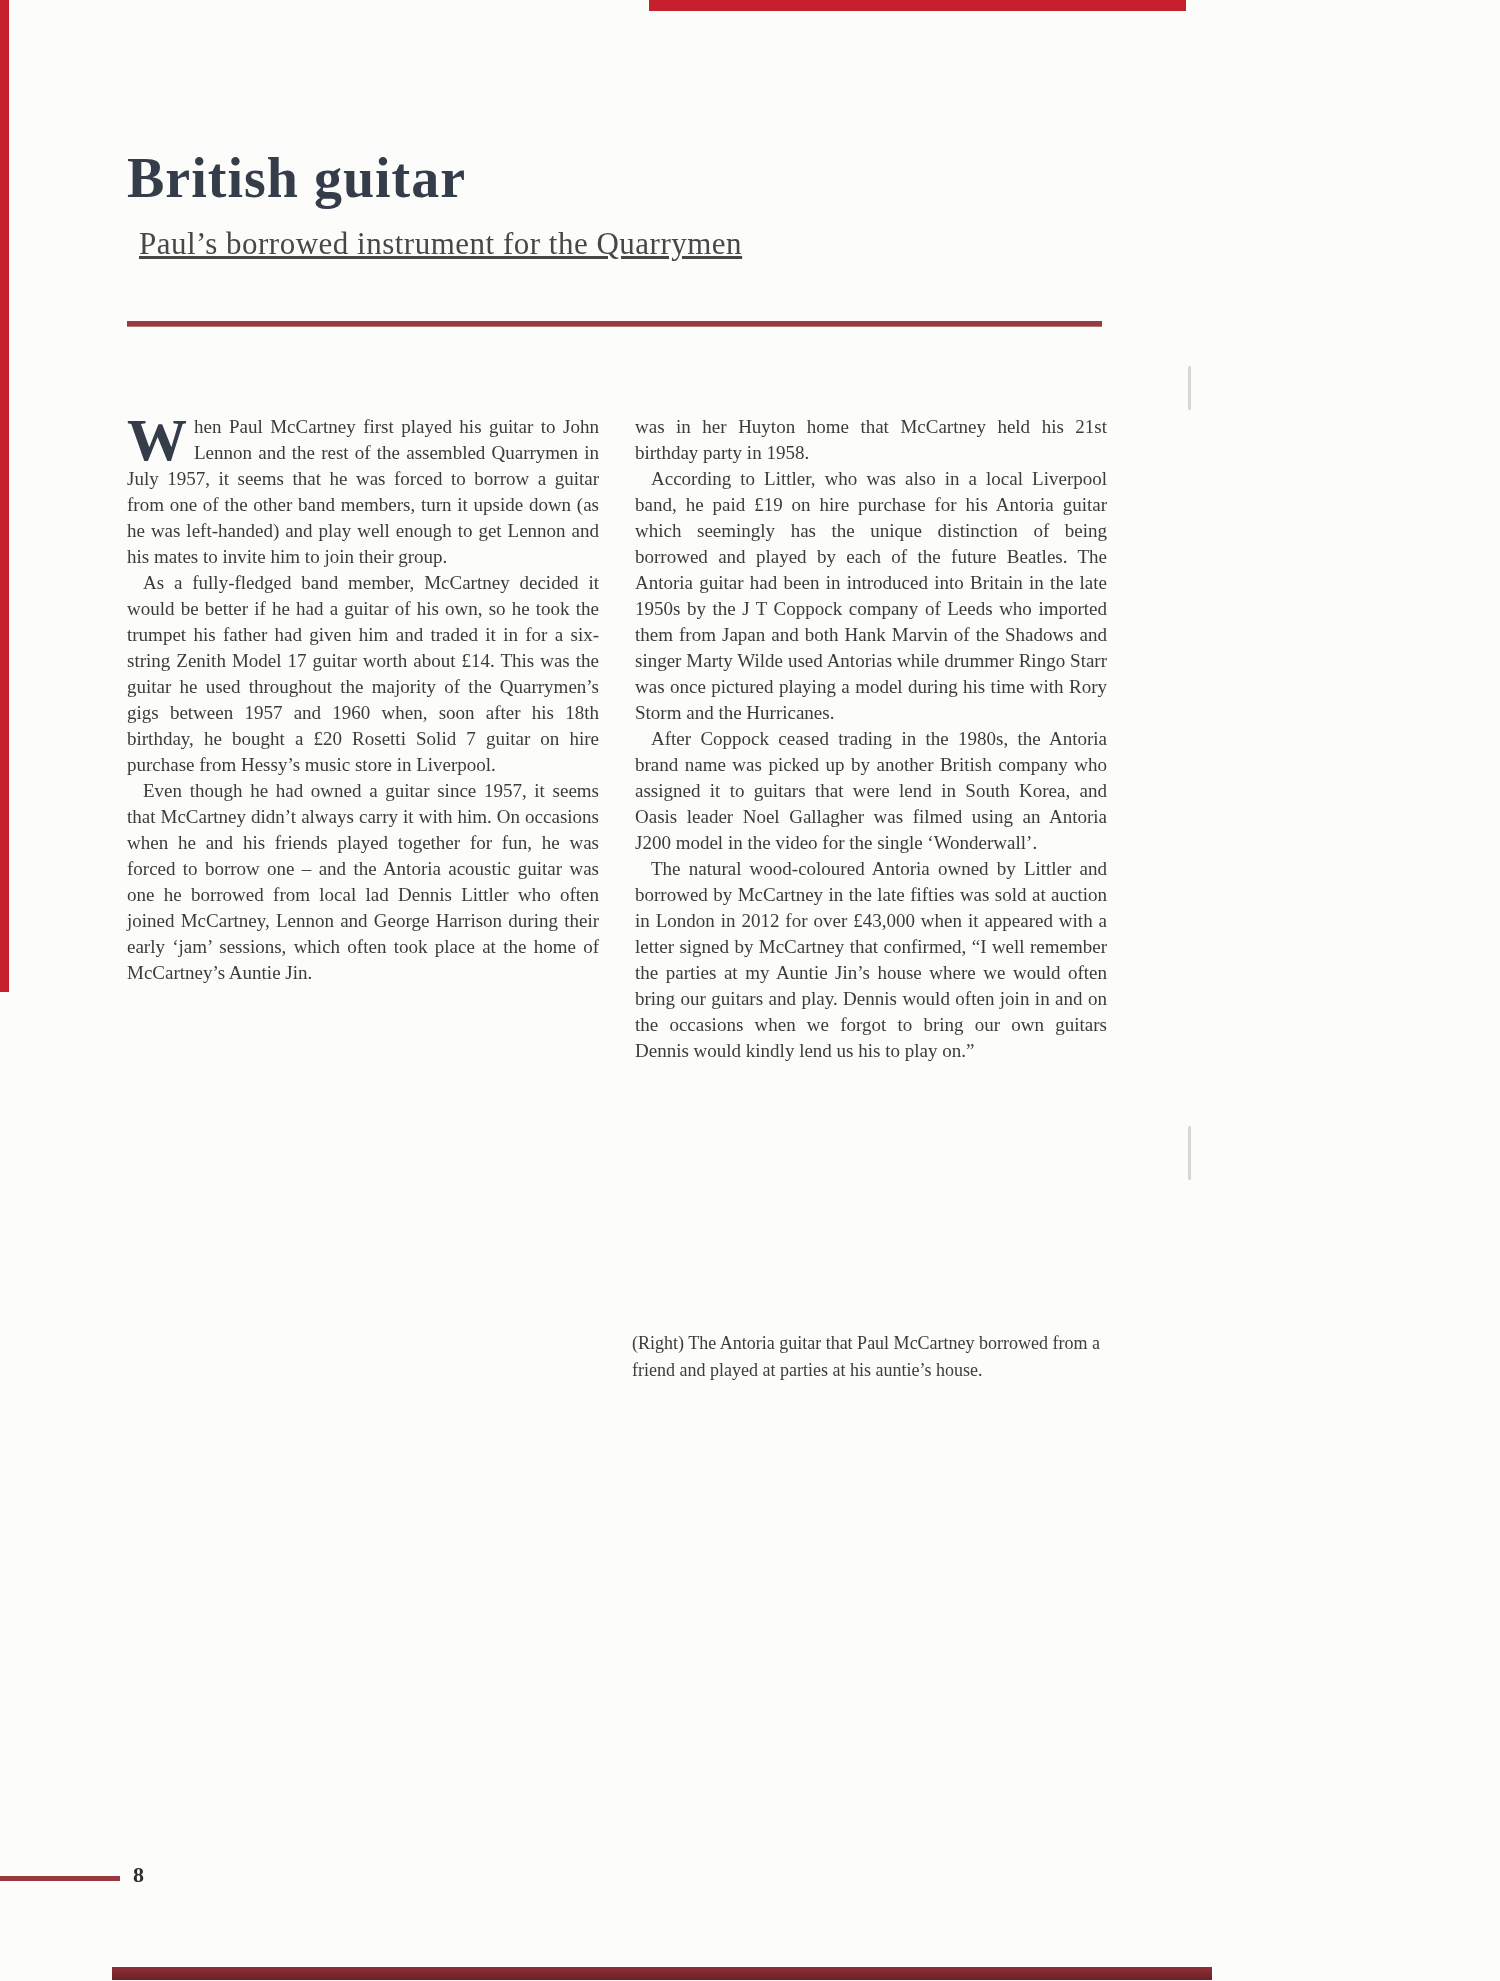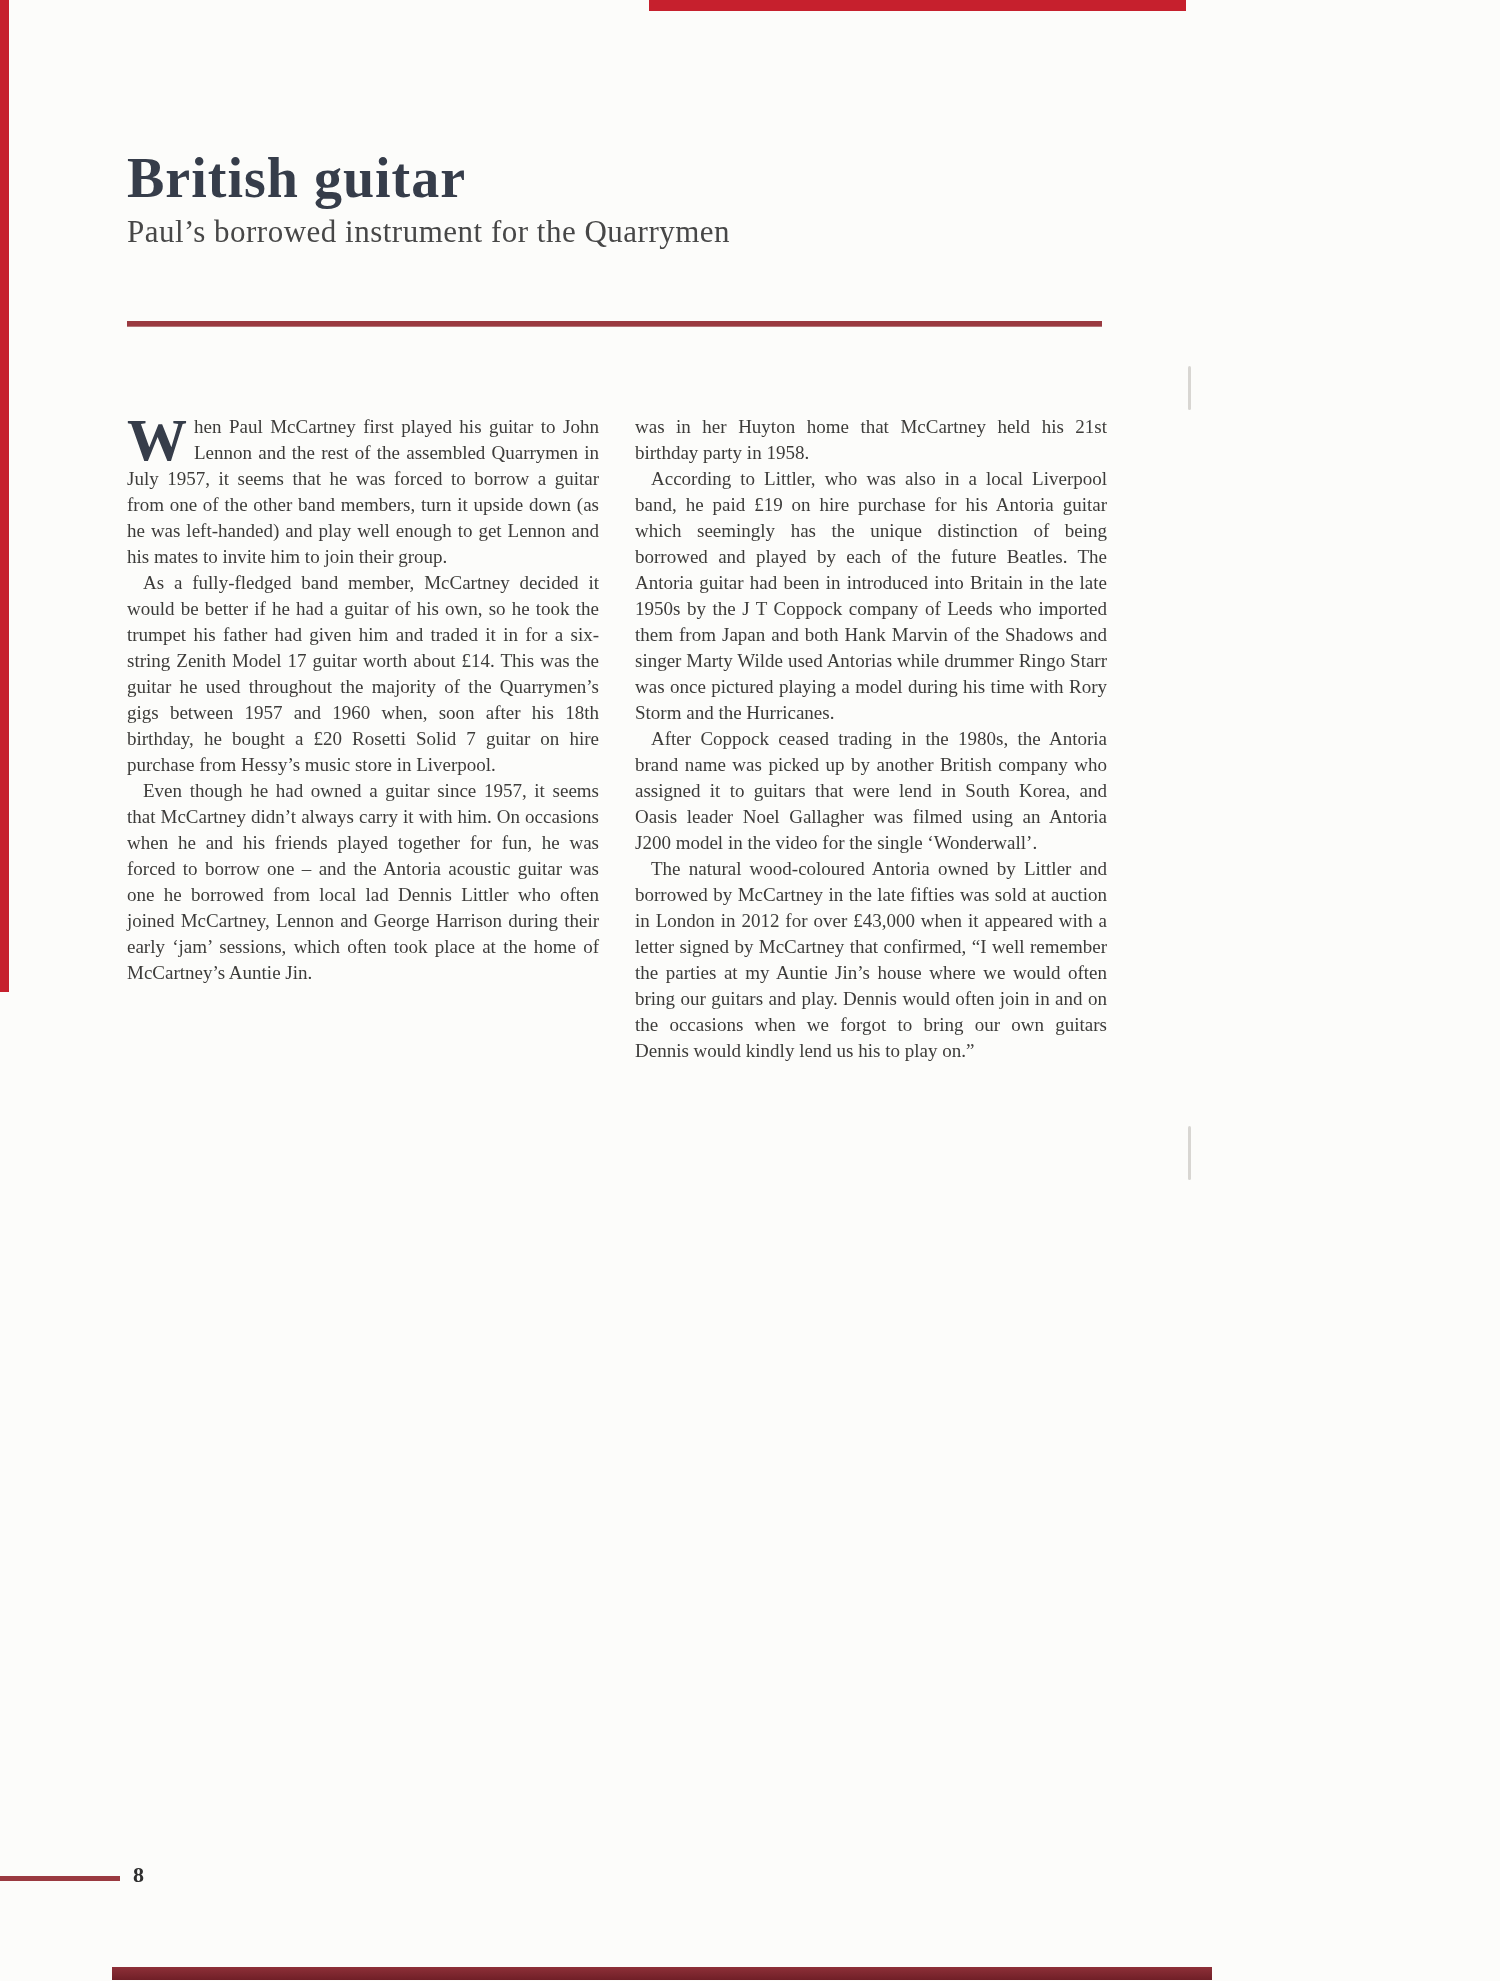--- a/index.html
+++ b/index.html
@@ -71,36 +71,37 @@
 
 <div class="page">
 
   <div class="edge-left"></div>
   <div class="edge-top"></div>
   <div class="edge-bottom"></div>
   <div class="artifact a1"></div>
   <div class="artifact a2"></div>
 
   <h1 class="title" style="margin:0;">British guitar</h1>
-  <h2 class="subtitle" style="margin:0;font-weight:normal;">Paul’s borrowed instrument for the Quarrymen</h2>
+  <h2 class="subtitle" style="margin:12px;font-weight:normal;text-decoration:underline;">Paul’s borrowed instrument for the Quarrymen</h2>
   <div class="rule"></div>
 
   <div class="columns">
     <div class="col">
       <p class="para">
         <span class="dropcap">W</span><span>hen Paul McCartney first played his guitar to John Lennon and the rest of the assembled Quarrymen in July 1957, it seems that he was forced to borrow a guitar from one of the other band members, turn it upside down (as he was left-handed) and play well enough to get Lennon and his mates to invite him to join their group.</span>
       </p>
       <p class="para indent">As a fully-fledged band member, McCartney decided it would be better if he had a guitar of his own, so he took the trumpet his father had given him and traded it in for a six-string Zenith Model 17 guitar worth about £14. This was the guitar he used throughout the majority of the Quarrymen’s gigs between 1957 and 1960 when, soon after his 18th birthday, he bought a £20 Rosetti Solid 7 guitar on hire purchase from Hessy’s music store in Liverpool.</p>
       <p class="para indent">Even though he had owned a guitar since 1957, it seems that McCartney didn’t always carry it with him. On occasions when he and his friends played together for fun, he was forced to borrow one – and the Antoria acoustic guitar was one he borrowed from local lad Dennis Littler who often joined McCartney, Lennon and George Harrison during their early ‘jam’ sessions, which often took place at the home of McCartney’s Auntie Jin.</p>
     </div>
     <div class="col">
       <p class="para">was in her Huyton home that McCartney held his 21st birthday party in 1958.</p>
       <p class="para indent">According to Littler, who was also in a local Liverpool band, he paid £19 on hire purchase for his Antoria guitar which seemingly has the unique distinction of being borrowed and played by each of the future Beatles. The Antoria guitar had been in introduced into Britain in the late 1950s by the J T Coppock company of Leeds who imported them from Japan and both Hank Marvin of the Shadows and singer Marty Wilde used Antorias while drummer Ringo Starr was once pictured playing a model during his time with Rory Storm and the Hurricanes.</p>
       <p class="para indent">After Coppock ceased trading in the 1980s, the Antoria brand name was picked up by another British company who assigned it to guitars that were lend in South Korea, and Oasis leader Noel Gallagher was filmed using an Antoria J200 model in the video for the single ‘Wonderwall’.</p>
       <p class="para indent">The natural wood-coloured Antoria owned by Littler and borrowed by McCartney in the late fifties was sold at auction in London in 2012 for over £43,000 when it appeared with a letter signed by McCartney that confirmed, “I well remember the parties at my Auntie Jin’s house where we would often bring our guitars and play. Dennis would often join in and on the occasions when we forgot to bring our own guitars Dennis would kindly lend us his to play on.”</p>
     </div>
   </div>
 
+  <div class="caption">(Right) The Antoria guitar that Paul McCartney borrowed from a friend and played at parties at his auntie’s house.</div>
 
   <div class="footer-rule"></div>
   <div class="page-number">8</div>
 
 </div>
 
 </body></html>

